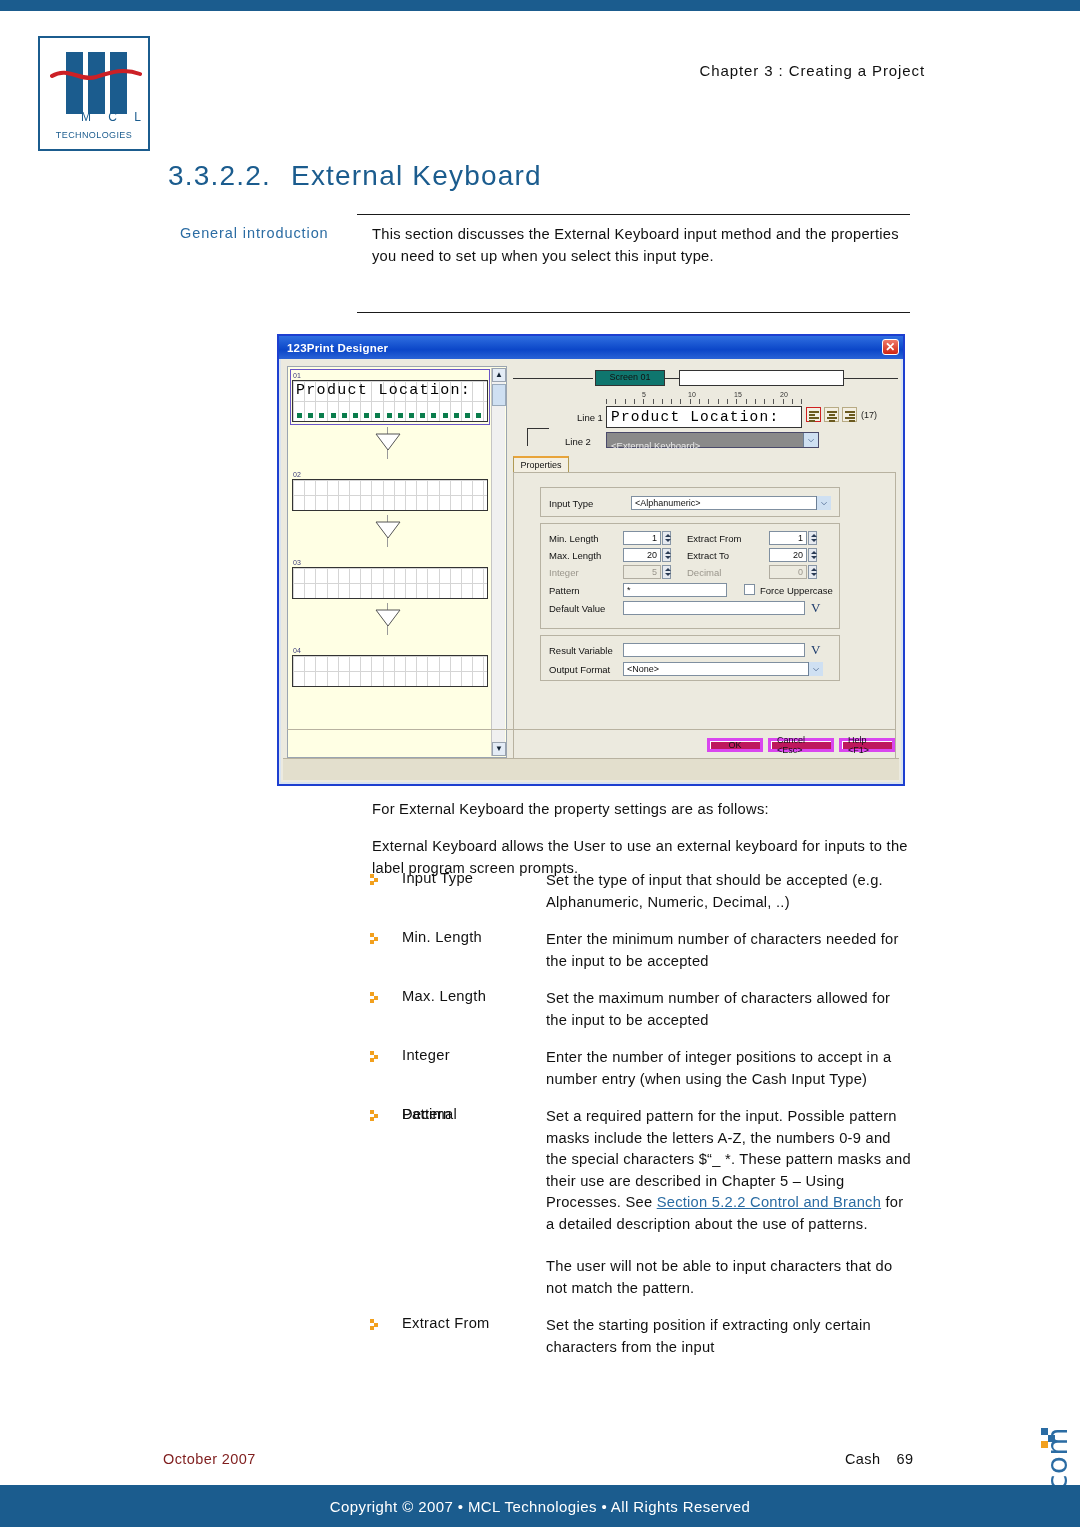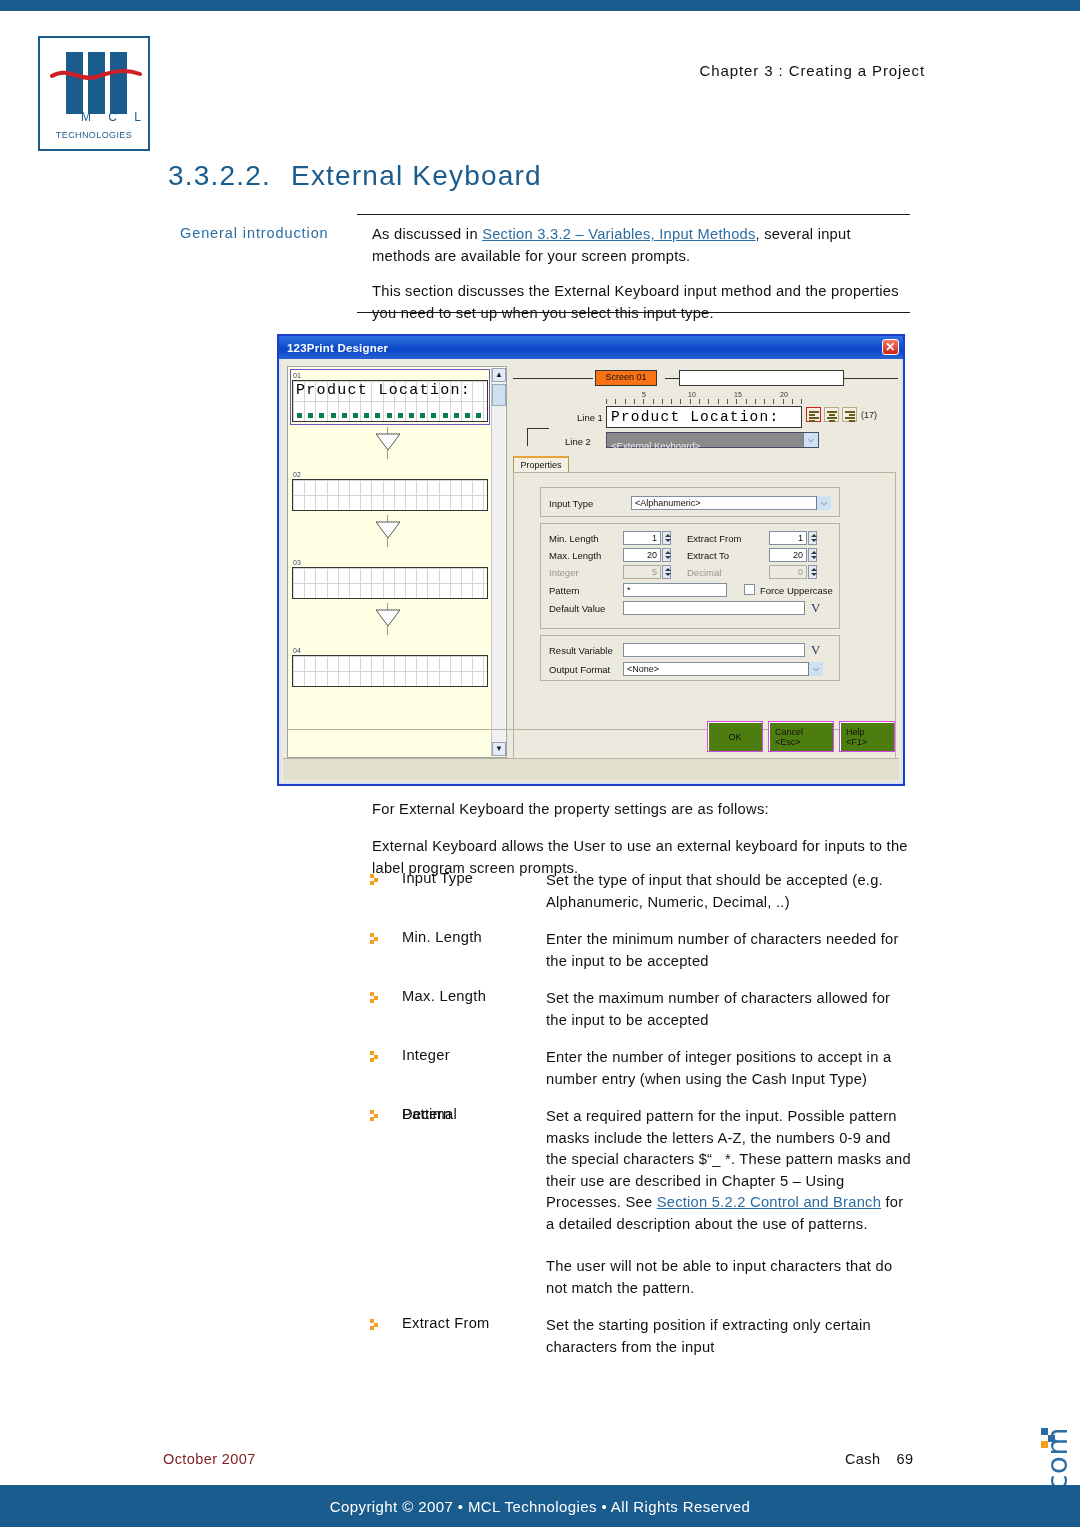--- a/index.html
+++ b/index.html
@@ -115,22 +115,22 @@
     position:absolute;right:1px;top:1px;width:14px;bottom:1px;
     background:#f0f0f0;border-left:1px solid #c5c5c5;box-sizing:border-box;
   }
   .scroll-btn{position:absolute;left:0;width:14px;height:14px;background:#e4ecf6;border:1px solid #9aa4b0;box-sizing:border-box;
     font-size:8px;text-align:center;line-height:12px;color:#123;}
   .scroll-thumb{position:absolute;left:0;top:16px;width:14px;height:22px;background:#cfe0f2;border:1px solid #9ab;box-sizing:border-box;}
   
   .editor-pane{position:absolute;left:232px;top:5px;right:5px;bottom:5px;}
   .conn-line{position:absolute;background:#333;height:1px;}
   .screen-tag{
-    position:absolute;left:82px;top:6px;width:62px;height:16px;
-    background:#f97316;border:1.5px solid #333;box-sizing:border-box;
+    position:absolute;left:82px;top:6px;width:70px;height:16px;
+    background:#0f766e;border:1.5px solid #333;box-sizing:border-box;
     font-size:9px;text-align:center;line-height:13px;color:#111;
   }
   .screen-box{
     position:absolute;left:166px;top:6px;width:165px;height:16px;
     background:#fff;border:1px solid #333;box-sizing:border-box;
   }
   .ruler{
     position:absolute;left:93px;top:28px;width:196px;height:12px;
   }
   .ruler-ticks{position:absolute;left:0;bottom:0;width:100%;height:5px;
@@ -184,22 +184,22 @@
   .f-in.dim{background:#eceadf;color:#9a968c;border-color:#b0aca0;}
   .f-in.left{text-align:left;padding-left:3px;padding-right:0;}
   .spin{position:absolute;width:9px;height:14px;background:#e6eaf0;border:1px solid #8896a6;box-sizing:border-box;}
   .spin:before,.spin:after{content:"";position:absolute;left:2px;border-left:3px solid transparent;border-right:3px solid transparent;}
   .spin:before{top:2px;border-bottom:3px solid #2a3b54;}
   .spin:after{bottom:2px;border-top:3px solid #2a3b54;}
   .chk{position:absolute;width:11px;height:11px;background:#fff;border:1px solid #7f8fa0;box-sizing:border-box;}
   .vbtn{position:absolute;font-size:13px;color:#1b3a6b;font-family:"Liberation Serif",serif;line-height:12px;}
   .btn-row{position:absolute;right:6px;bottom:30px;display:flex;gap:5px;}
   .btn{
-    background:#4d7c0f;border:1px solid #d946ef;box-sizing:border-box;
-    height:31px;font-size:9px;color:#111;display:flex;align-items:center;justify-content:center;
+    background:#be185d;border:3px solid #d946ef;box-sizing:border-box;
+    height:14px;font-size:9px;color:#111;display:flex;align-items:center;justify-content:center;
     padding:0 6px;box-shadow:inset 1px 1px 0 #fff;
   }
   .dlg-footer{
     position:absolute;left:2px;right:2px;bottom:2px;height:22px;background:#e3dfcd;
     border-top:1px solid #b8b2a0;box-sizing:border-box;
   }
   .dlg-sep{position:absolute;left:6px;right:6px;bottom:52px;height:1px;background:#b8b2a0;}
   
   .post{
     position:absolute;left:372px;top:798px;width:540px;
@@ -268,21 +268,20 @@
 
 <div class="running-head">Chapter 3 : Creating a Project</div>
 
 <div class="section-title">
   <span class="num">3.3.2.2.</span><span>External Keyboard</span>
 </div>
 
 <div class="rule rule-top"></div>
 <div class="side-label">General introduction</div>
 <div class="intro">
-  <p><span>As discussed in </span><a class="doclink" href="#">Section 3.3.2 – Variables, Input Methods</a><span>, several input methods are available for your screen prompts.</span></p>
   <p>This section discusses the External Keyboard input method and the properties you need to set up when you select this input type.</p>
 </div>
 <div class="rule rule-bottom"></div>
 
 <div class="figure">
 
   <div class="win-title">
     <span>123Print Designer</span>
     <div class="win-close">✕</div>
   </div>

